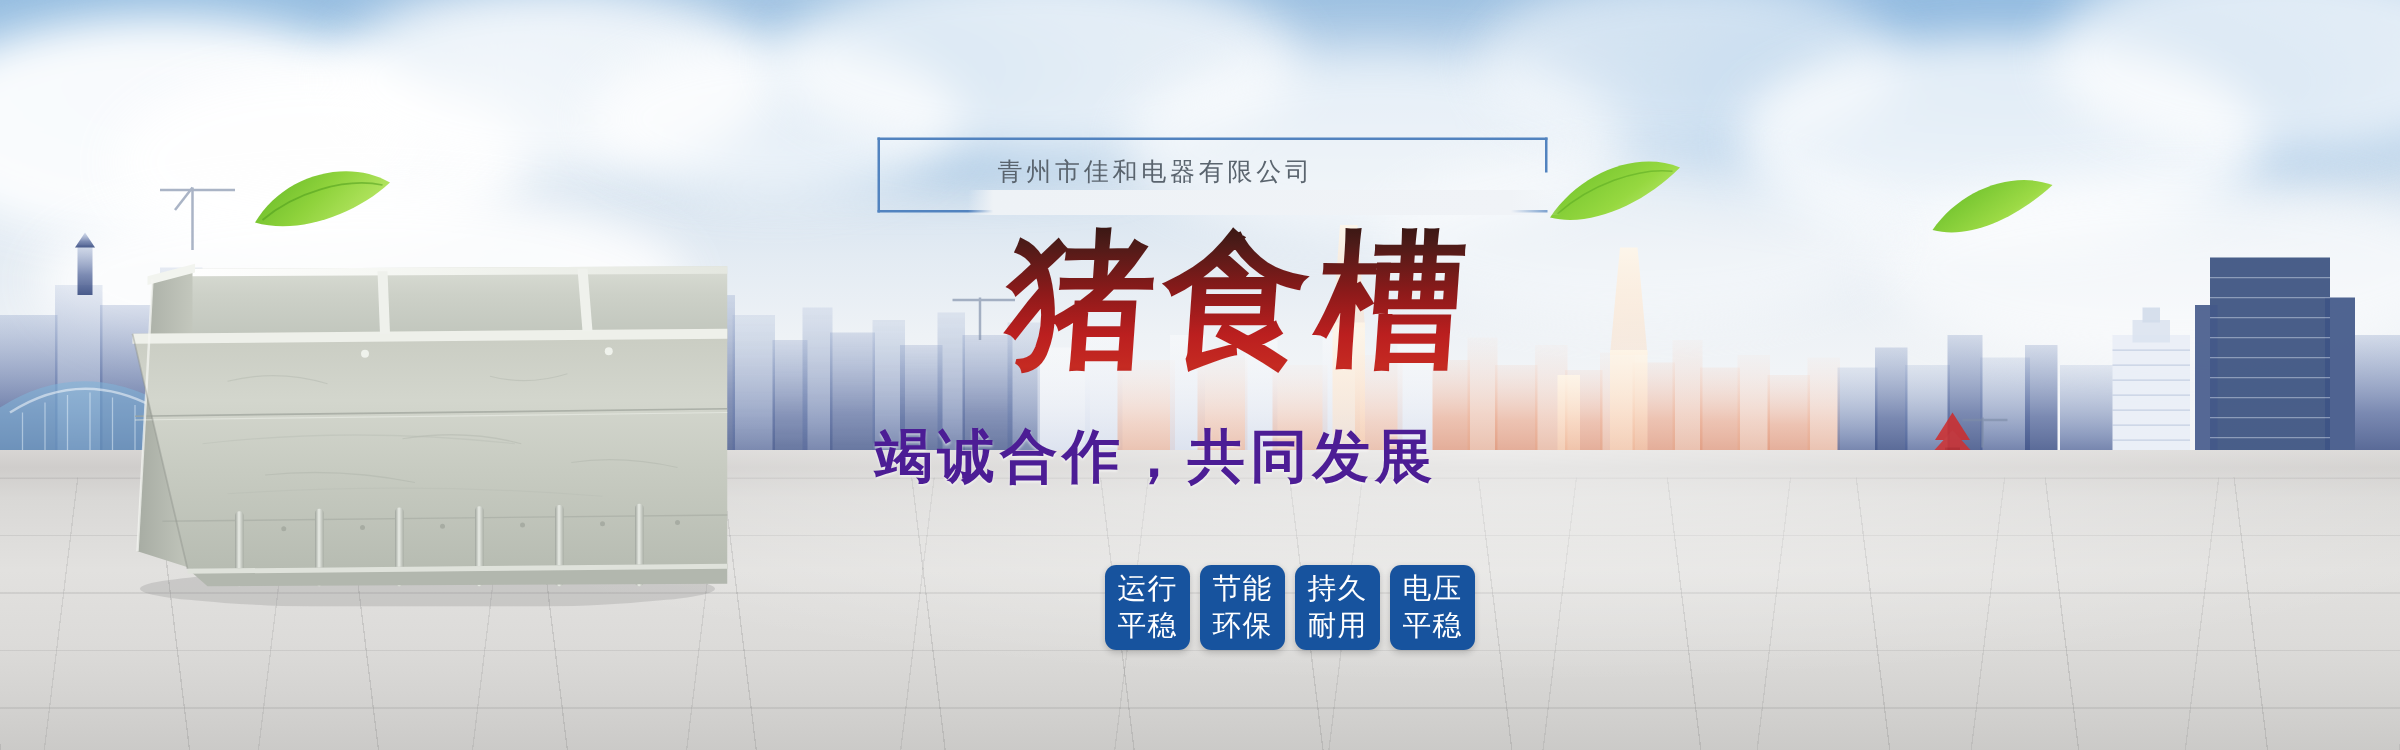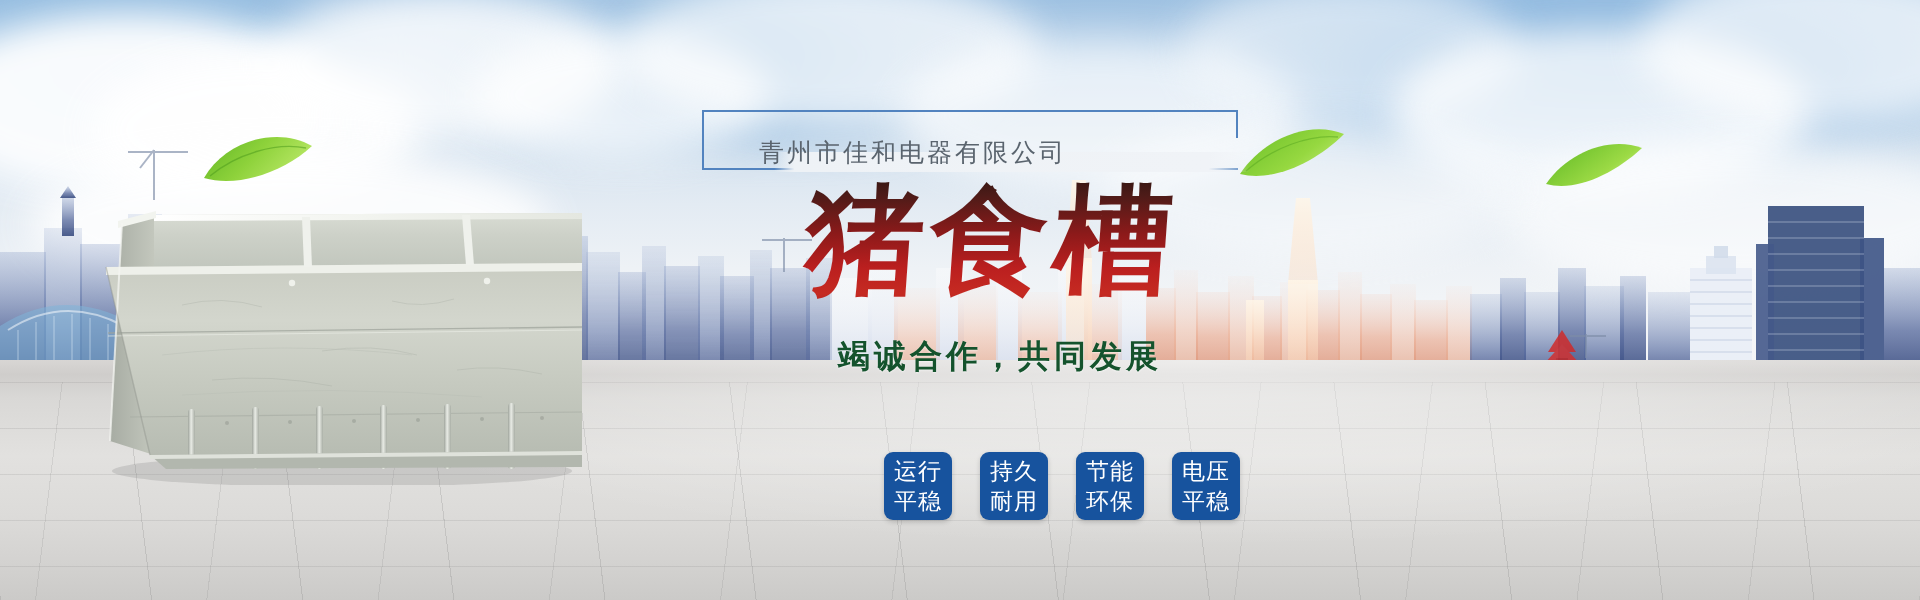--- a/index.html
+++ b/index.html
@@ -96,26 +96,25 @@
   .frame {
     position:absolute; left:702px; top:110px; width:536px; height:60px;
     border:2px solid #5283bf;
     border-right:none;
   }
   .frame:after{
     content:""; position:absolute; right:0; top:-2px; width:2px; height:28px;
     background:#5283bf;
   }
   .company {
-    position:absolute; left:759px; top:124px;
-    font-size:25px; letter-spacing:3px; color:#5a646e;
+    position:absolute; left:798px; top:124px;
+    font-size:20px; letter-spacing:3px; color:#5a646e;
     font-family:"DejaVu Sans","Liberation Sans",sans-serif;
     font-weight:400;
     white-space:nowrap;
-    margin-top:12px;
   }
   .company-mask {
     position:absolute; left:744px; top:152px; width:505px; height:20px;
     background:linear-gradient(to right,
        rgba(234,240,246,0) 0%, rgba(236,241,246,.0) 6%, rgba(238,242,246,1) 10%,
        rgba(240,243,247,1) 92%, rgba(240,243,247,0) 100%);
   }
 
   .title {
     position:absolute; left:712px; top:170px; width:560px; height:140px;
@@ -130,34 +129,33 @@
     background-clip:text;
     color:transparent;
     -webkit-text-fill-color:transparent;
     text-shadow:none;
     white-space:nowrap;
     transform:skewX(-4deg);
   }
 
   .subtitle {
     position:absolute; left:700px; top:335px; width:600px;
-    text-align:center;
-    font-size:32px;
+    font-size:46px;
     letter-spacing:4px;
     font-weight:bold;
-    color:#14532d;
+    color:#4c1d95;
     font-family:"DejaVu Sans","Liberation Sans",sans-serif;
     white-space:nowrap;
     text-shadow:0 1px 2px rgba(255,255,255,.55);
   }
 
   
   .badges {
     position:absolute; left:884px; top:452px;
-    display:flex; gap:28px;
+    display:flex; gap:8px;
   }
   .badge {
     width:68px; height:68px;
     background:#17539e;
     border-radius:9px;
     color:#ffffff;
     display:flex; flex-direction:column;
     align-items:center; justify-content:center;
     font-size:23px;
     line-height:30px;
@@ -499,27 +497,27 @@
   <div class="subtitle">竭诚合作，共同发展</div>
 
   <div class="badges">
 
     <div class="badge">
       <span>运行</span>
       <span>平稳</span>
     </div>
 
     <div class="badge">
+      <span>节能</span>
+      <span>环保</span>
+    </div>
+
+    <div class="badge">
       <span>持久</span>
       <span>耐用</span>
-    </div>
-
-    <div class="badge">
-      <span>节能</span>
-      <span>环保</span>
     </div>
 
     <div class="badge">
       <span>电压</span>
       <span>平稳</span>
     </div>
 
 
   </div>
 

